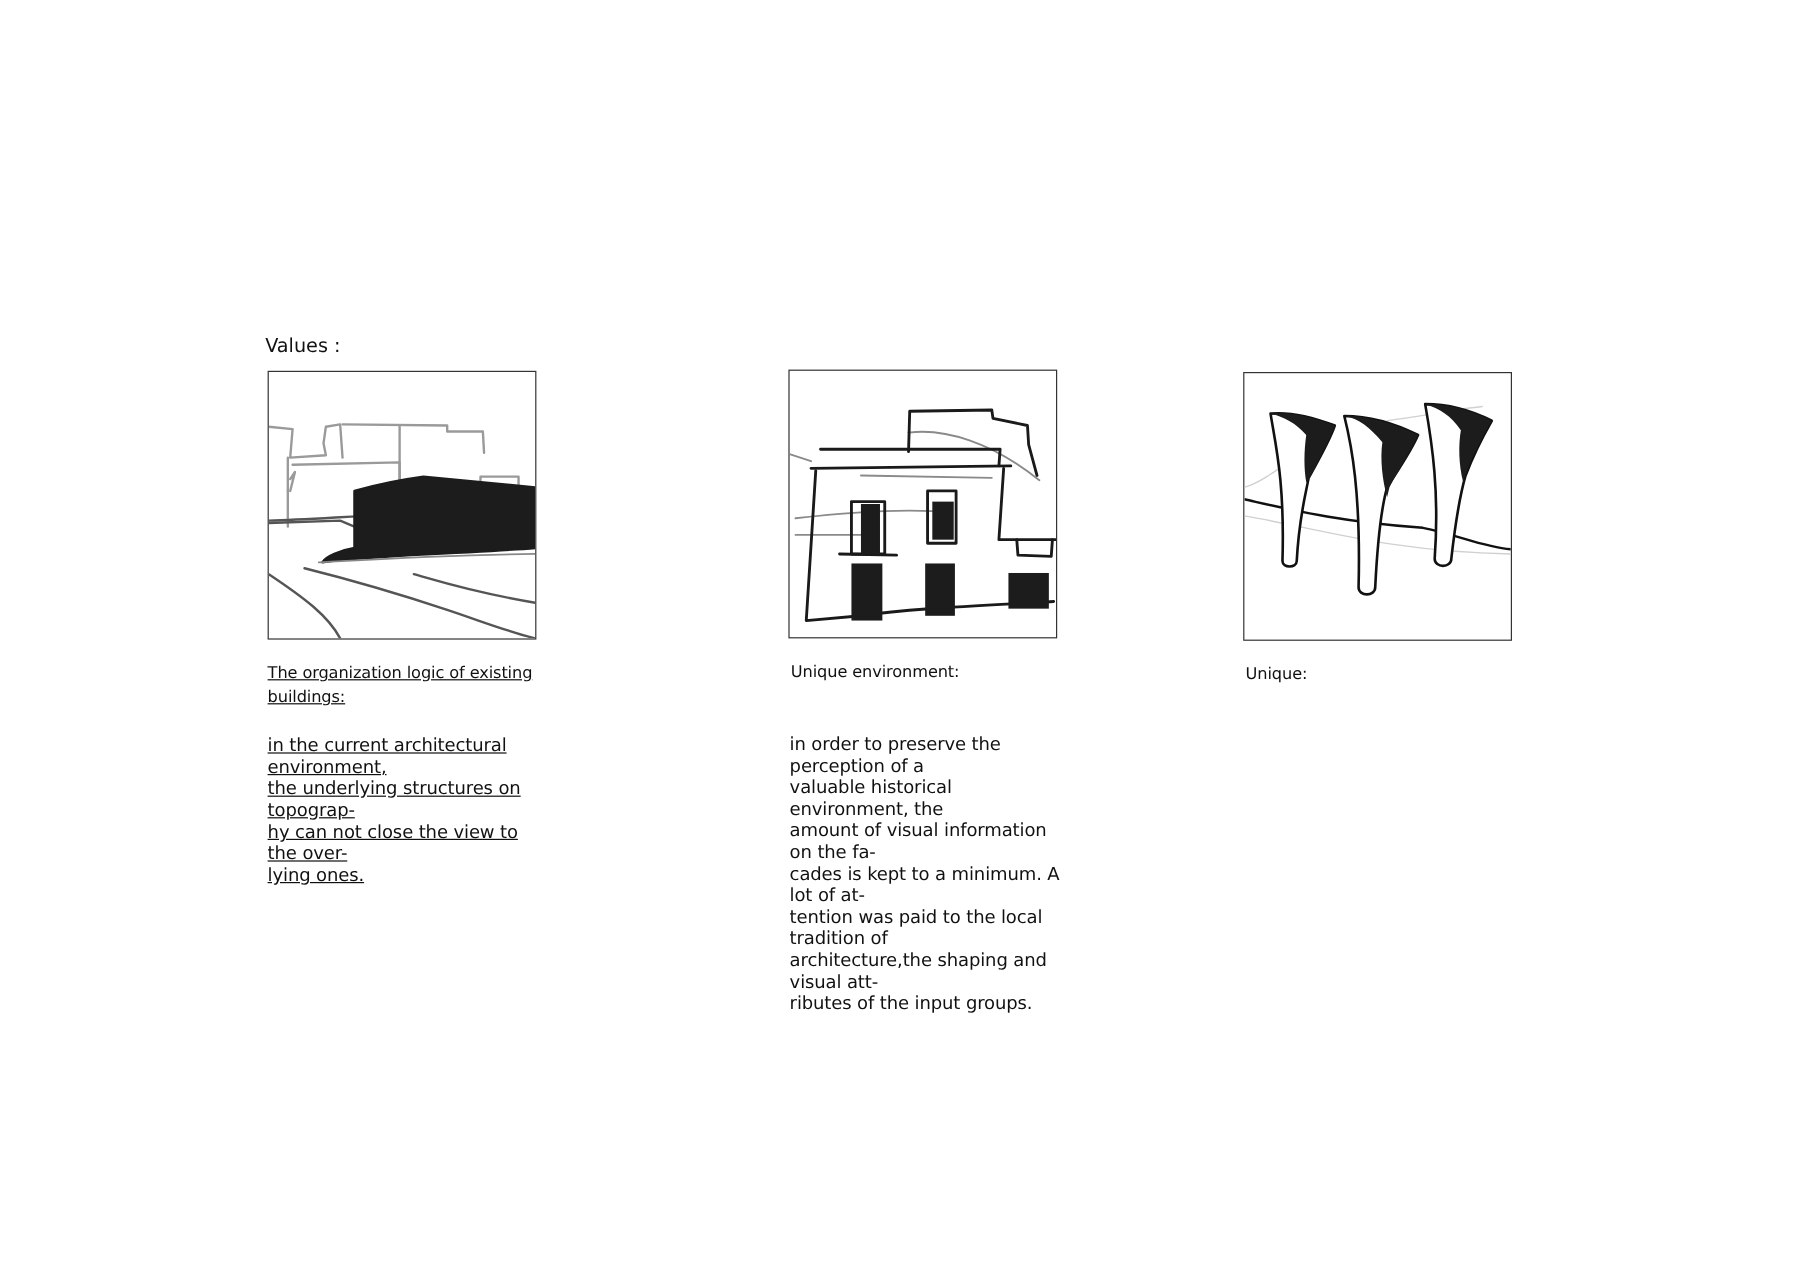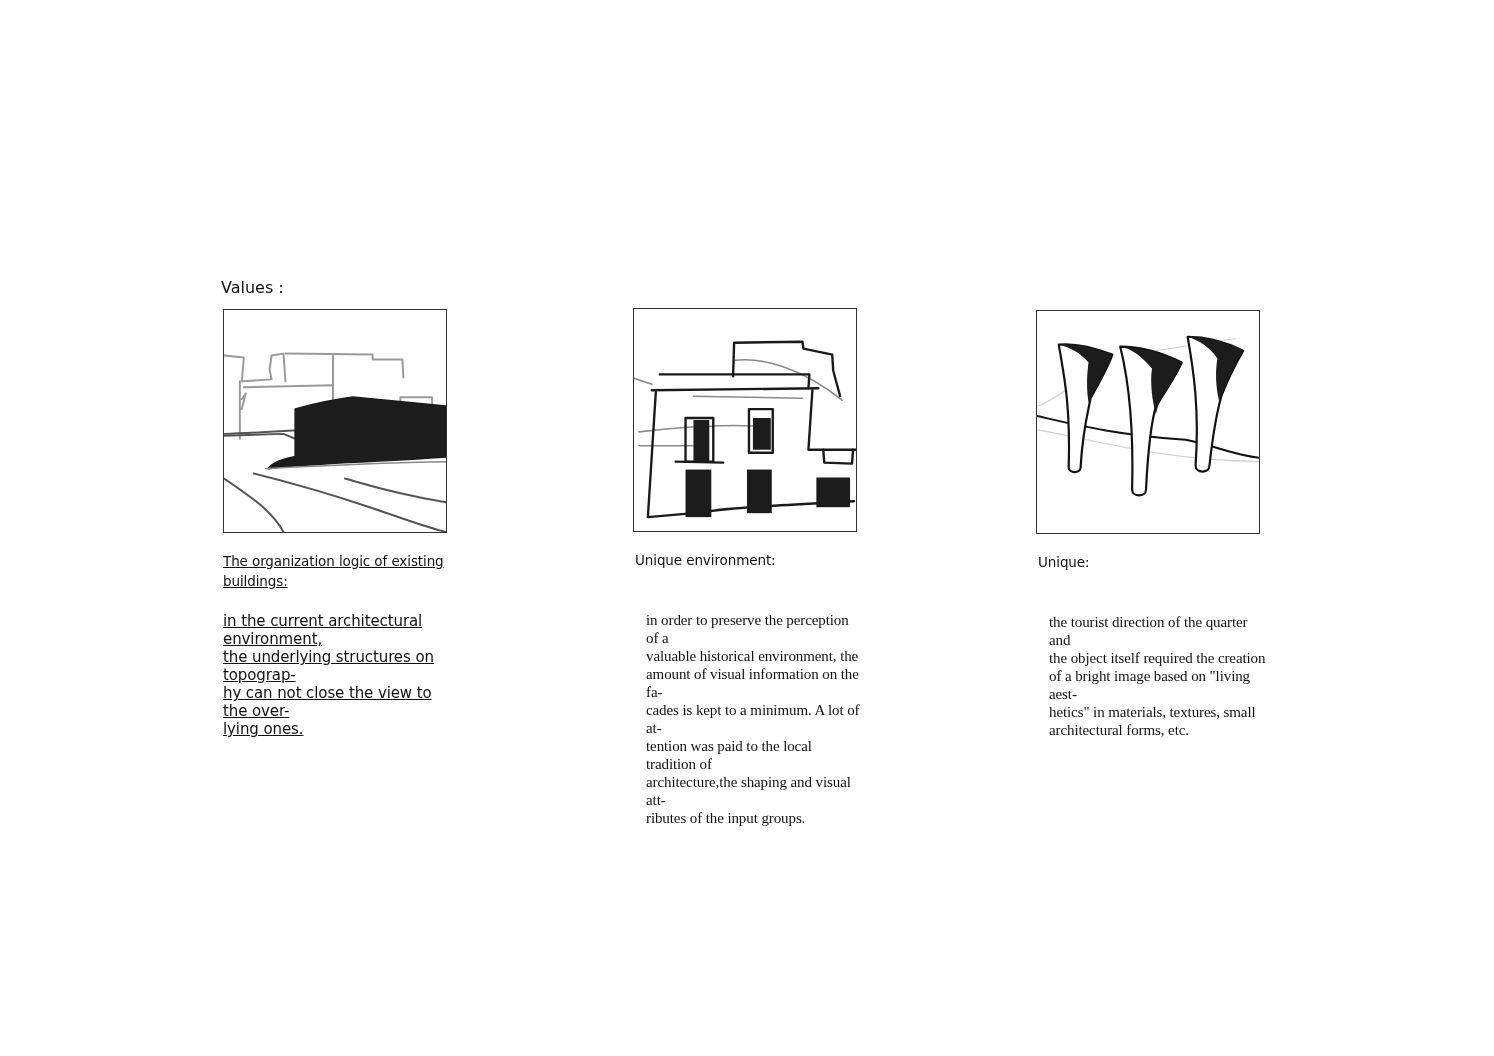--- a/index.html
+++ b/index.html
@@ -5,26 +5,26 @@
     html, body { margin: 0; padding: 0; background: #ffffff; }
     body { width: 1494px; height: 1056px; position: relative; overflow: hidden;
            font-family: "DejaVu Sans", sans-serif; color: #111; }
     .section-title { position: absolute; left: 221px; top: 278px; font-size: 16px; }
     .card { position: absolute; width: 230px; }
     .frame { width: 224px; height: 224px; border: 1px solid #333; box-sizing: border-box; background: #fff; overflow: hidden; }
     .frame svg { width: 100%; height: 100%; display: block; }
     .heading { margin-top: 18px; font-size: 13.5px; line-height: 20px; letter-spacing: -0.1px; }
     .body { font-size: 15px; line-height: 18px; letter-spacing: -0.1px; white-space: pre-line; }
     #card1 { left: 223px; top: 309px; text-decoration: underline; }
-    #card2 { left: 633px; top: 308px; }
+    #card2 { left: 657px; top: 308px; }
     #card3 { left: 1036px; top: 310px; }
     #card1 .body { margin-top: 21px; }
     #card2 .body, #card3 .body { margin-top: 41px; }
     #card2 .heading, #card3 .heading { margin-left: 2px; }
-    #card2 .body, #card3 .body { margin-left: 13px; font-family: Liberation Serif, serif; }
+    #card2 .body, #card3 .body { margin-left: 1px; }
   </style>
 </head>
 <body>
 
 <div class="section-title">Values :</div>
 
 <div class="card" id="card1">
   <div class="frame">
     <svg viewBox="0 0 224 224" fill="none" stroke-linecap="round" stroke-linejoin="round">
       <g stroke="#9a9a9a" stroke-width="2">
@@ -111,18 +111,13 @@
         <path d="M152 26 C158 60, 164 100, 160 156 C160 164, 174 164, 174 156 C178 120, 182 100, 186 86 C192 70, 200 54, 208 40 C188 30, 170 26, 152 26 Z"></path>
       </g>
       <g fill="#1c1c1c">
         <path d="M22 34 C40 32, 60 38, 76 44 C72 56, 64 70, 56 86 L52 92 C50 80, 50 66, 52 52 C44 42, 32 36, 22 34 Z"></path>
         <path d="M84 36 C104 36, 126 42, 146 52 C140 66, 130 80, 122 96 L120 104 C116 90, 114 72, 116 58 C106 46, 96 38, 84 36 Z"></path>
         <path d="M152 26 C170 26, 188 30, 208 40 C200 54, 192 70, 186 84 L184 92 C180 76, 180 60, 182 48 C174 36, 164 30, 152 26 Z"></path>
       </g>
     </svg>
   </div>
   <div class="heading">Unique:</div>
-  <div class="body">the tourist direction of the quarter and
-the object itself required the creation
-of a bright image based on "living aest-
-hetics" in materials, textures, small
-architectural forms, etc.</div>
 </div>
 
 </body></html>

